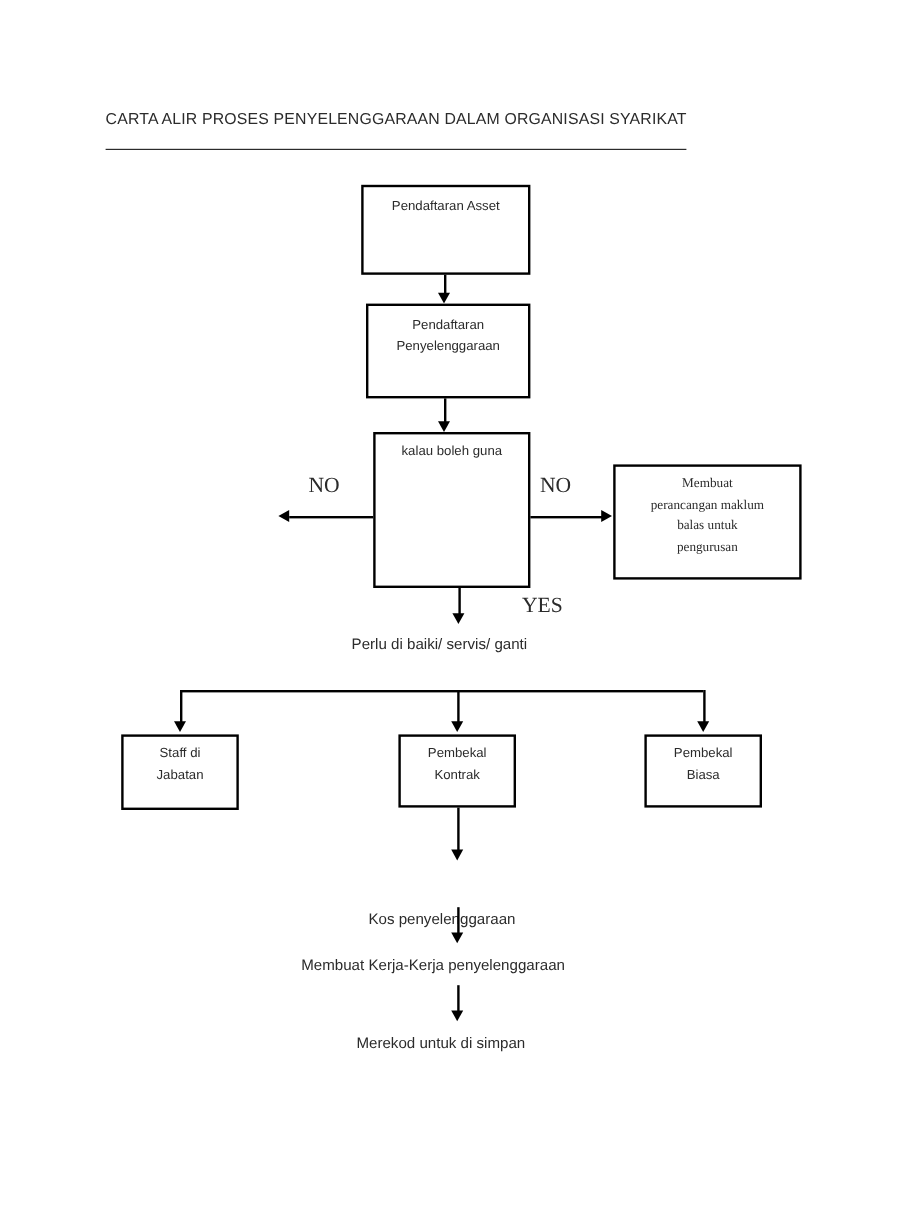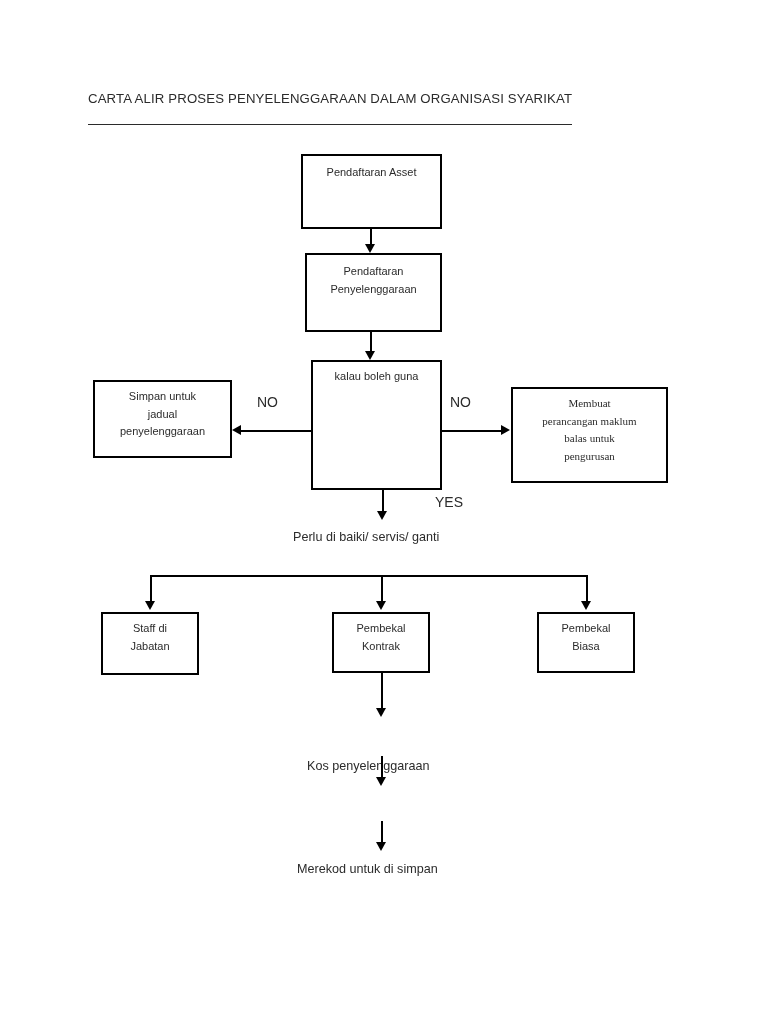--- a/index.html
+++ b/index.html
@@ -55,23 +55,24 @@
     position: absolute;
     font-size: 12.6px;
     line-height: 17px;
     color: #2b2b2b;
     text-align: right;
     white-space: nowrap;
   }
   
   .edge-label {
     position: absolute;
-    font-size: 14px;
+    font-size: 18px;
     color: #2b2b2b;
     white-space: nowrap;
+    font-family: Liberation Serif, serif;
   }
   
   .vline {
     position: absolute;
     width: 0;
     border-left: 2.2px solid #000000;
   }
   .hline {
     position: absolute;
     height: 0;
@@ -122,25 +123,20 @@
   <div class="arrow-down" style="left:365px; top:351px;"></div>
 
   <div class="box align-top-sm" style="left:311px; top:360px; width:131px; height:130px;">
     <span class="box-text">kalau boleh guna</span>
   </div>
 
   <div class="hline" style="left:241px; top:430px; width:70px;"></div>
   <div class="arrow-left" style="left:232px; top:424.5px;"></div>
   <div class="edge-label" style="left:257px; top:394px;">NO</div>
 
-  <div class="box align-top-sm" style="left:93px; top:380px; width:139px; height:78px;">
-    <span class="box-text">Simpan untuk
-jadual
-penyelenggaraan</span>
-  </div>
 
   <div class="hline" style="left:442px; top:430px; width:60px;"></div>
   <div class="arrow-right" style="left:501px; top:424.5px;"></div>
   <div class="edge-label" style="left:450px; top:394px;">NO</div>
 
   <div class="box align-top-sm" style="left:511px; top:387px; width:157px; height:96px;font-family:Liberation Serif, serif;">
     <span class="box-text">Membuat
 perancangan maklum
 balas untuk
 pengurusan</span>
@@ -179,19 +175,20 @@
   </div>
 
   <div class="vline" style="left:381px; top:673px; height:36px;"></div>
   <div class="arrow-down" style="left:375.5px; top:708px;"></div>
 
   <div class="freetext" style="left:307px; top:730px;margin-top:28px;">Kos penyelenggaraan</div>
 
   <div class="vline" style="left:381px; top:756px; height:22px;"></div>
   <div class="arrow-down" style="left:375.5px; top:777px;"></div>
 
+  <div class="freetext" style="left:251px; top:796px;">Membuat Kerja-Kerja penyelenggaraan</div>
 
   <div class="vline" style="left:381px; top:821px; height:22px;"></div>
   <div class="arrow-down" style="left:375.5px; top:842px;"></div>
 
   <div class="freetext" style="left:297px; top:861px;">Merekod untuk di simpan</div>
 
 </div>
 
 </body></html>

